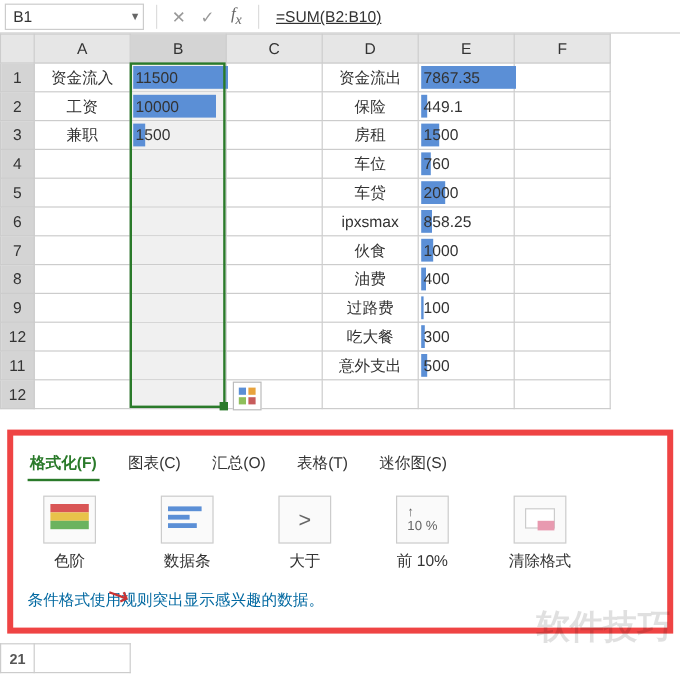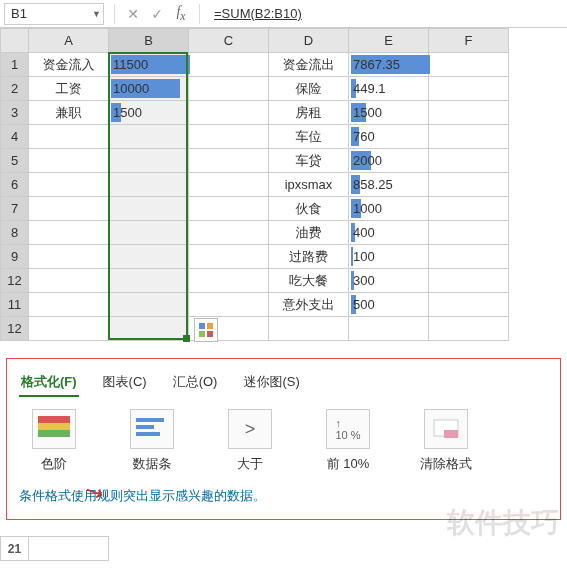--- a/index.html
+++ b/index.html
@@ -1,18 +1,18 @@
 <!DOCTYPE html>
 <html><head>
 <meta charset="utf-8">
 <style>
 * { box-sizing: border-box; margin: 0; padding: 0; }
 body { font-family: "Microsoft YaHei", Arial, sans-serif; font-size: 12px; background: #fff; color: #333; width: 567px; height: 572px; overflow: hidden; position: relative; }
 .formula-bar { display: flex; align-items: center; height: 28px; border-bottom: 1px solid #ccc; background: #fff; }
-.name-box { width: 100px; height: 22px; border: 1px solid #ccc; margin: 0 4px; display: flex; align-items: center; padding: 0 6px; font-size: 13px; position: relative; }
+.name-box { width: 116px; height: 22px; border: 1px solid #ccc; margin: 0 4px; display: flex; align-items: center; padding: 0 6px; font-size: 13px; position: relative; }
 .name-box .dd { position: absolute; right: 2px; color: #666; font-size: 9px; }
 .fb-sep { width: 1px; height: 20px; background: #ddd; margin: 0 6px; }
 .fb-btn { width: 24px; text-align: center; color: #999; font-size: 14px; }
 .fx { font-style: italic; font-family: serif; color: #666; }
 .formula-text { flex: 1; padding: 0 8px; font-size: 13px; text-decoration: underline; }
 .grid-wrap { position: relative; }
 table.grid { border-collapse: collapse; table-layout: fixed; }
 table.grid th, table.grid td { border: 1px solid #ccc; height: 24px; font-size: 13px; }
 table.grid th { background: #e6e6e6; font-weight: normal; color: #333; }
 th.corner { width: 28px; background: #e6e6e6; }
@@ -22,21 +22,21 @@
 td { position: relative; padding: 0; }
 td .cell { position: relative; height: 100%; display: flex; align-items: center; padding: 0 4px; }
 td .txt { text-align: center; width: 100%; }
 td .num { text-align: left; width: 100%; }
 .bar { position: absolute; top: 2px; bottom: 2px; left: 2px; background: #5B8FD6; }
 .selcol { background: #f0f0f0; }
 .marquee { position: absolute; border: 2px solid #2a7a2a; pointer-events: none; }
 .handle { position: absolute; width: 7px; height: 7px; background: #2a7a2a; right: -4px; bottom: -4px; }
 .qa-btn { position: absolute; width: 24px; height: 24px; border: 1px solid #bbb; background: #fff; display: flex; align-items: center; justify-content: center; }
 .qa-btn svg { width: 16px; height: 16px; }
-.popup { position: absolute; left: 6px; top: 358px; width: 555px; border: 1px solid #ef4444; background: #fff; padding: 10px 12px 14px; }
+.popup { position: absolute; left: 6px; top: 358px; width: 555px; border: 5px solid #ef4444; background: #fff; padding: 10px 12px 14px; }
 .tabs { display: flex; gap: 22px; margin-bottom: 12px; font-size: 13px; }
 .tab { padding: 4px 2px; cursor: pointer; }
 .tab.active { border-bottom: 2px solid #2a7a2a; color: #2a7a2a; font-weight: bold; }
 .opts { display: flex; gap: 28px; margin: 12px 0 10px; }
 .opt { display: flex; flex-direction: column; align-items: center; gap: 6px; width: 70px; cursor: pointer; font-size: 13px; }
 .opt .ico { width: 44px; height: 40px; border: 1px solid #ccc; background: #fafafa; display: flex; align-items: center; justify-content: center; font-size: 11px; }
 .desc { font-size: 13px; color: #0369a1; margin-top: 14px; }
 .arrow { position: absolute; color: #cc3333; font-size: 22px; transform: rotate(-25deg); }
 .watermark { position: absolute; right: 8px; bottom: 30px; font-size: 28px; color: rgba(0,0,0,0.12); font-weight: bold; pointer-events: none; }
 .bottom-rows { position: absolute; left: 0; top: 536px; }
@@ -342,20 +342,21 @@
         <rect x="9" y="9" width="6" height="6" fill="#C75C5C"></rect>
       </svg>
   </div>
 </div>
 
 <div class="popup">
   <div class="tabs" id="tabs">
       <div class="tab active">格式化(F)</div>
       <div class="tab">图表(C)</div>
       <div class="tab">汇总(O)</div>
+      <div class="tab">表格(T)</div>
       <div class="tab">迷你图(S)</div>
     </div>
   <div class="opts" id="opts">
       <div class="opt">
         <div class="ico">
           <svg width="36" height="30">
             <rect x="2" y="2" width="32" height="7" fill="#d95555"></rect>
             <rect x="2" y="9" width="32" height="7" fill="#e8c24a"></rect>
             <rect x="2" y="16" width="32" height="7" fill="#6bb35f"></rect>
           </svg>

